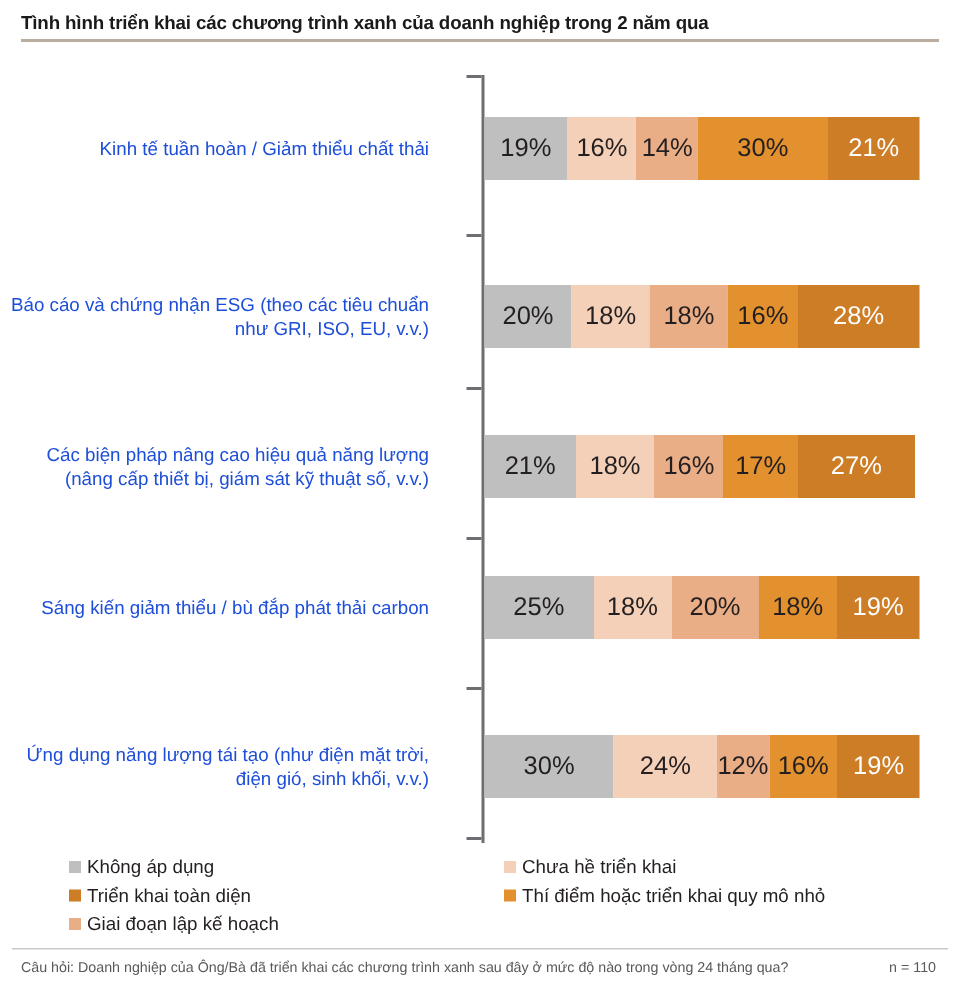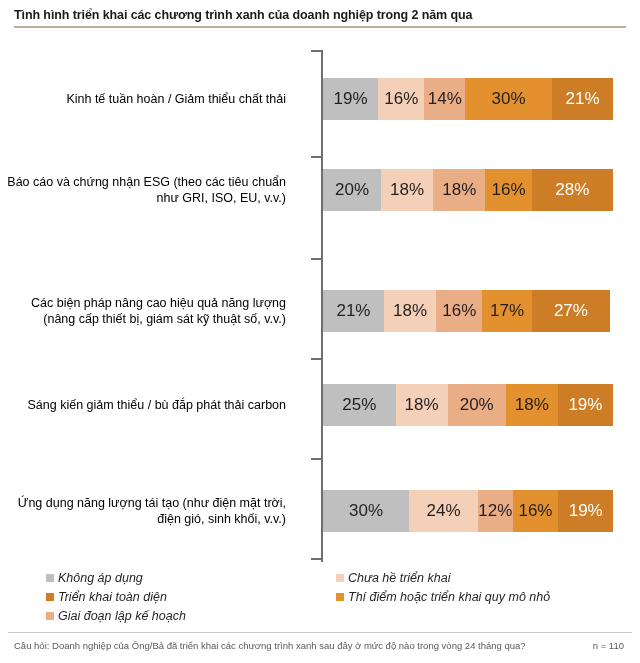--- a/index.html
+++ b/index.html
@@ -76,21 +76,21 @@
     display: flex;
     align-items: center;
   }
   .row-label {
     width: 300px;
     padding-right: 14px;
     box-sizing: border-box;
     text-align: right;
     font-size: 12.5px;
     line-height: 16px;
-    color: #000000;
+    color: #1d4ed8;
   }
   .bar {
     position: absolute;
     left: 323px;
     width: 290px;
     height: 42px;
     display: flex;
   }
   .seg {
     height: 100%;
@@ -110,21 +110,20 @@
   .legend {
     position: absolute;
     left: 0;
     top: 568px;
     width: 640px;
     height: 58px;
   }
   .legend-col {
     position: absolute;
     top: 0;
-    font-style: italic;
   }
   .legend-col.left { left: 46px; }
   .legend-col.right { left: 336px; }
   .legend-item {
     display: flex;
     align-items: center;
     height: 19px;
     font-size: 12.5px;
     color: #231f20;
     white-space: nowrap;
@@ -173,21 +172,21 @@
       <div class="row" style="top: 25px; height: 56px;">
         <div class="row-label">Kinh tế tuần hoàn / Giảm thiểu chất thải</div>
         <div class="bar" style="top: 7px; height: 42px;">
           <div class="seg" style="background: rgb(191, 191, 191); width: 19%;">19%</div>
           <div class="seg" style="background: rgb(245, 208, 184); width: 16%;">16%</div>
           <div class="seg" style="background: rgb(234, 174, 135); width: 14%;">14%</div>
           <div class="seg" style="background: rgb(227, 145, 47); width: 30%;">30%</div>
           <div class="seg light-text" style="background: rgb(204, 125, 37); width: 21%;">21%</div>
         </div>
       </div>
-      <div class="row" style="top: 116px; height: 56px;">
+      <div class="row" style="top: 137px; height: 56px;">
         <div class="row-label">Báo cáo và chứng nhận ESG (theo các tiêu chuẩn như GRI, ISO, EU, v.v.)</div>
         <div class="bar" style="top: 7px; height: 42px;">
           <div class="seg" style="background: rgb(191, 191, 191); width: 20%;">20%</div>
           <div class="seg" style="background: rgb(245, 208, 184); width: 18%;">18%</div>
           <div class="seg" style="background: rgb(234, 174, 135); width: 18%;">18%</div>
           <div class="seg" style="background: rgb(227, 145, 47); width: 16%;">16%</div>
           <div class="seg light-text" style="background: rgb(204, 125, 37); width: 28%; text-align: center;">28%</div>
         </div>
       </div>
       <div class="row" style="top: 237px; height: 56px;">

